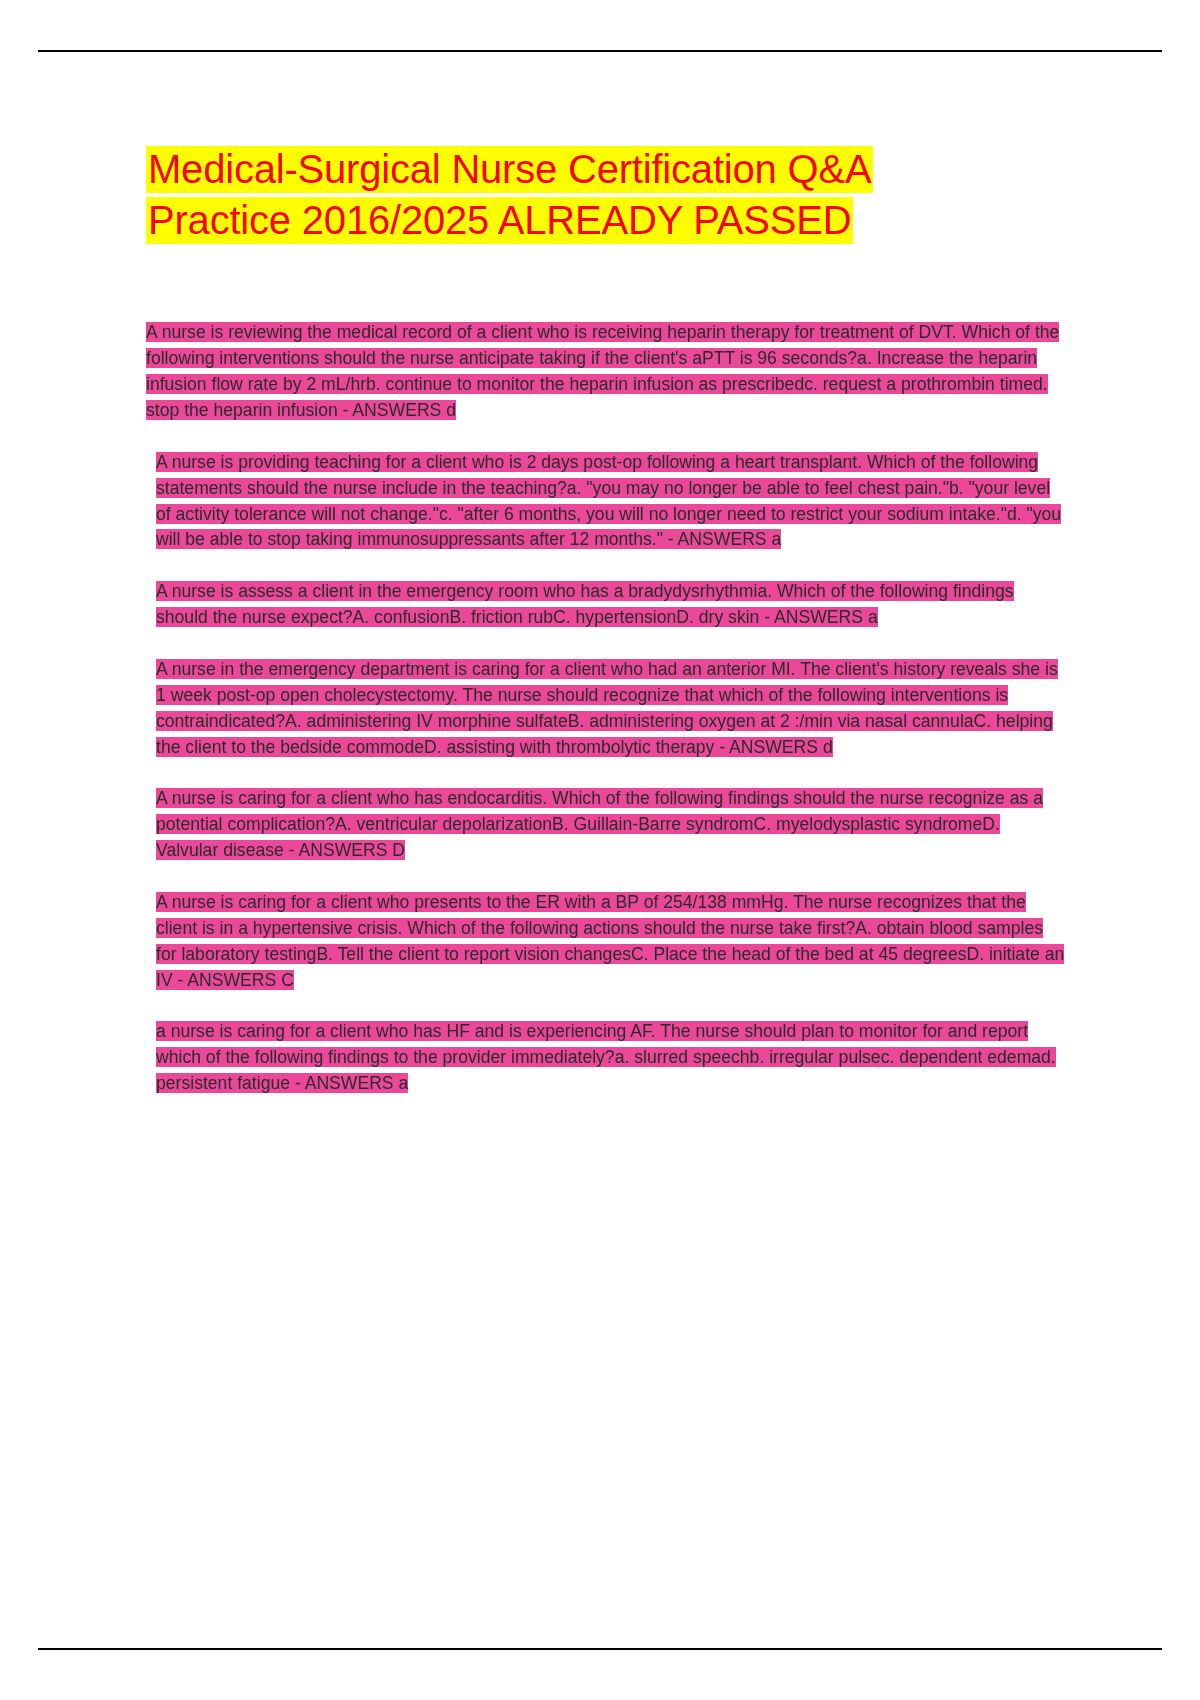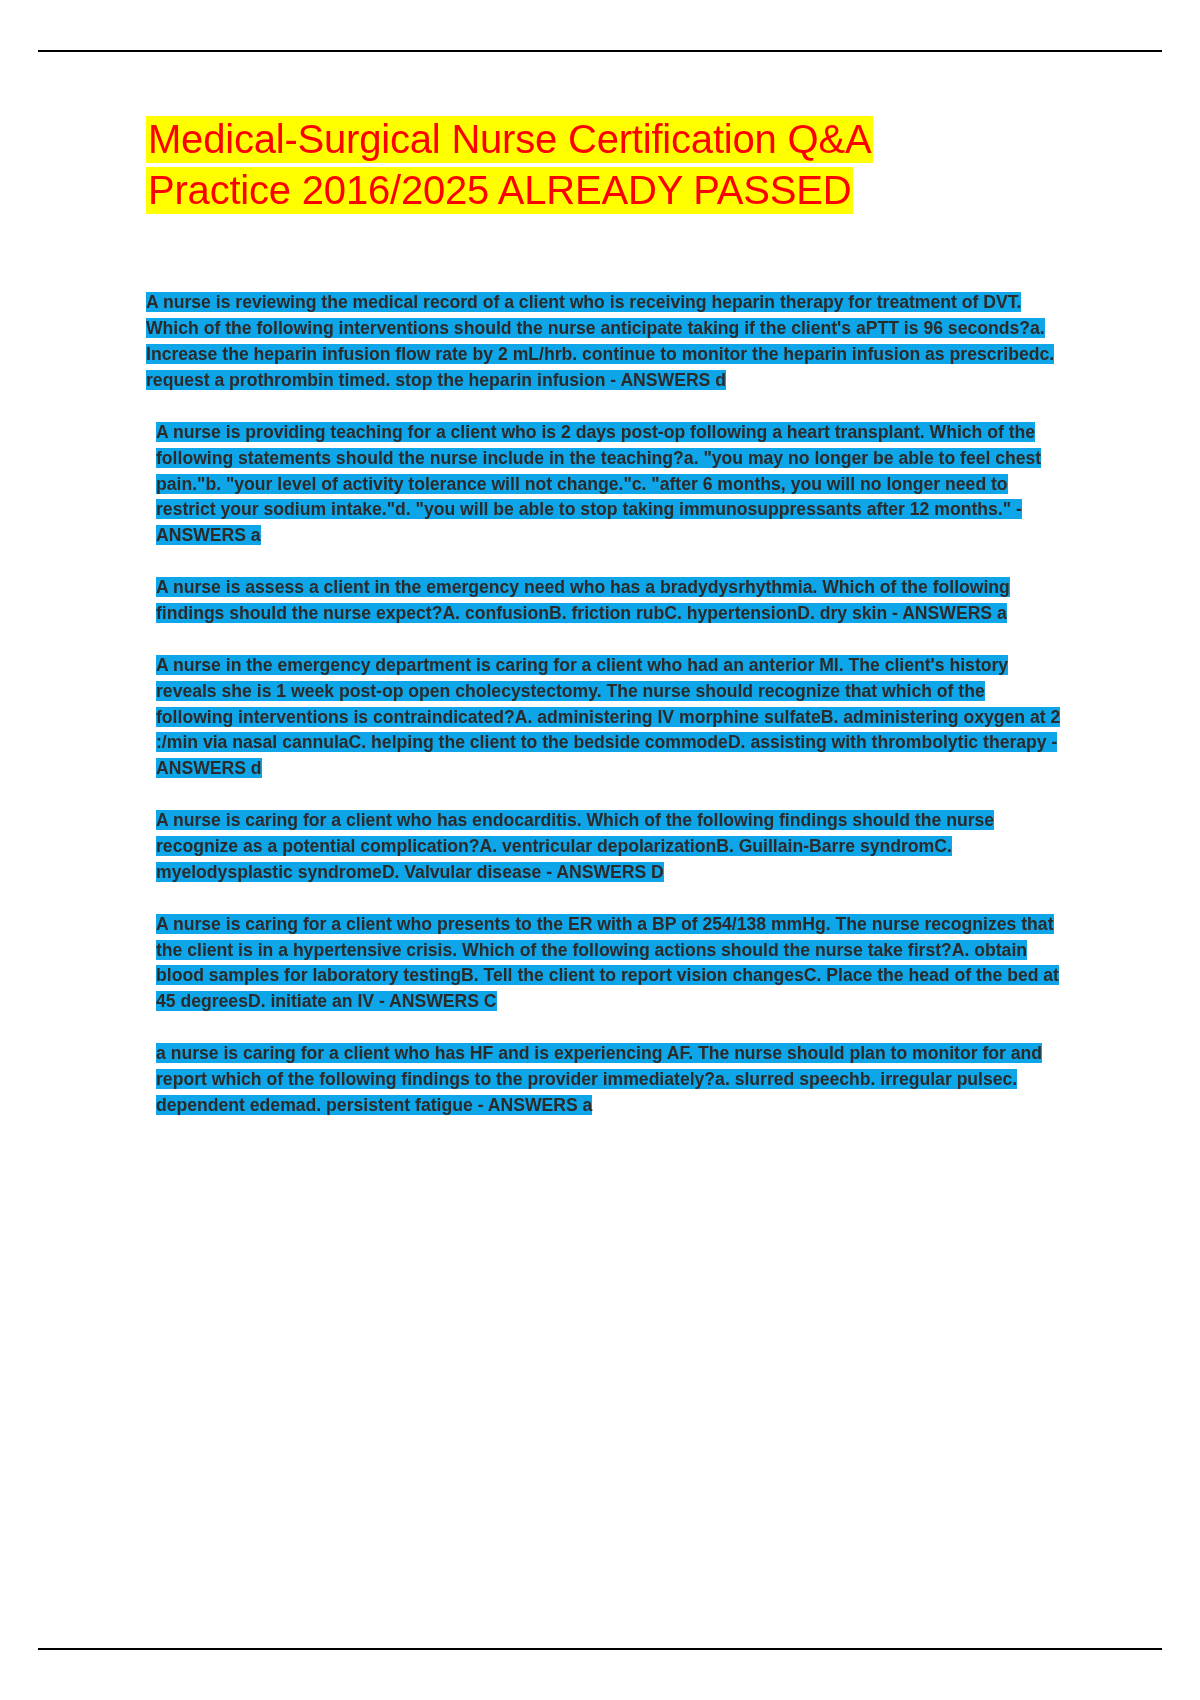--- a/index.html
+++ b/index.html
@@ -26,21 +26,21 @@
     right: 38px;
     height: 2px;
     background: #000000;
   }
   .rule-top { top: 50px; }
   .rule-bottom { top: 1648px; }
 
   .content {
     position: absolute;
     left: 146px;
-    top: 114px;
+    top: 144px;
     width: 920px;
   }
 
   .doc-title {
     margin: 0 0 0 0;
     font-size: 40px;
     line-height: 1.28;
     font-weight: normal;
     color: #ff0000;
     letter-spacing: -0.2px;
@@ -57,23 +57,22 @@
   }
 
   .qa-item {
     font-size: 17.6px;
     line-height: 1.47;
     color: #2b2b2b;
     margin-bottom: 26px;
     text-align: left;
   }
   .qa-item .txt {
-    background: #0ea5e9;
+    background: #ec4899;
     box-decoration-break: clone;
-    font-weight: bold;
     -webkit-box-decoration-break: clone;
   }
   .qa-item.indent .txt {
     
   }
   .qa-item.indent {
     padding-left: 10px;
     text-indent: 0;
   }
 </style>
@@ -84,21 +83,21 @@
 
   <div class="rule rule-top"></div>
 
   <div class="content">
 
     <h1 class="doc-title"><span class="hl">Medical-Surgical Nurse Certification Q&amp;A</span><br><span class="hl">Practice 2016/2025 ALREADY PASSED</span></h1>
 
     <div class="body-block">
       <div class="qa-item"><span class="txt">A nurse is reviewing the medical record of a client who is receiving heparin therapy for treatment of DVT. Which of the following interventions should the nurse anticipate taking if the client's aPTT is 96 seconds?a. Increase the heparin infusion flow rate by 2 mL/hrb. continue to monitor the heparin infusion as prescribedc. request a prothrombin timed. stop the heparin infusion -  ANSWERS d</span></div>
       <div class="qa-item indent"><span class="txt">A nurse is providing teaching for a client who is 2 days post-op following a heart transplant. Which of the following statements should the nurse include in the teaching?a. "you may no longer be able to feel chest pain."b. "your level of activity tolerance will not change."c. "after 6 months, you will no longer need to restrict your sodium intake."d. "you will be able to stop taking immunosuppressants after 12 months." -  ANSWERS a</span></div>
-      <div class="qa-item indent"><span class="txt">A nurse is assess a client in the emergency need who has a bradydysrhythmia. Which of the following findings should the nurse expect?A. confusionB. friction rubC. hypertensionD. dry skin -  ANSWERS a</span></div>
+      <div class="qa-item indent"><span class="txt">A nurse is assess a client in the emergency room who has a bradydysrhythmia. Which of the following findings should the nurse expect?A. confusionB. friction rubC. hypertensionD. dry skin -  ANSWERS a</span></div>
       <div class="qa-item indent"><span class="txt">A nurse in the emergency department is caring for a client who had an anterior MI. The client's history reveals she is 1 week post-op open cholecystectomy. The nurse should recognize that which of the following interventions is contraindicated?A. administering IV morphine sulfateB. administering oxygen at 2 :/min via nasal cannulaC. helping the client to the bedside commodeD. assisting with thrombolytic therapy -  ANSWERS d</span></div>
       <div class="qa-item indent"><span class="txt">A nurse is caring for a client who has endocarditis. Which of the following findings should the nurse recognize as a potential complication?A. ventricular depolarizationB. Guillain-Barre syndromC. myelodysplastic syndromeD. Valvular disease -  ANSWERS D</span></div>
       <div class="qa-item indent"><span class="txt">A nurse is caring for a client who presents to the ER with a BP of 254/138 mmHg. The nurse recognizes that the client is in a hypertensive crisis. Which of the following actions should the nurse take first?A. obtain blood samples for laboratory testingB. Tell the client to report vision changesC. Place the head of the bed at 45 degreesD. initiate an IV -  ANSWERS C</span></div>
       <div class="qa-item indent"><span class="txt">a nurse is caring for a client who has HF and is experiencing AF. The nurse should plan to monitor for and report which of the following findings to the provider immediately?a. slurred speechb. irregular pulsec. dependent edemad. persistent fatigue -  ANSWERS a</span></div>
     </div>
 
   </div>
 
   <div class="rule rule-bottom"></div>
 

